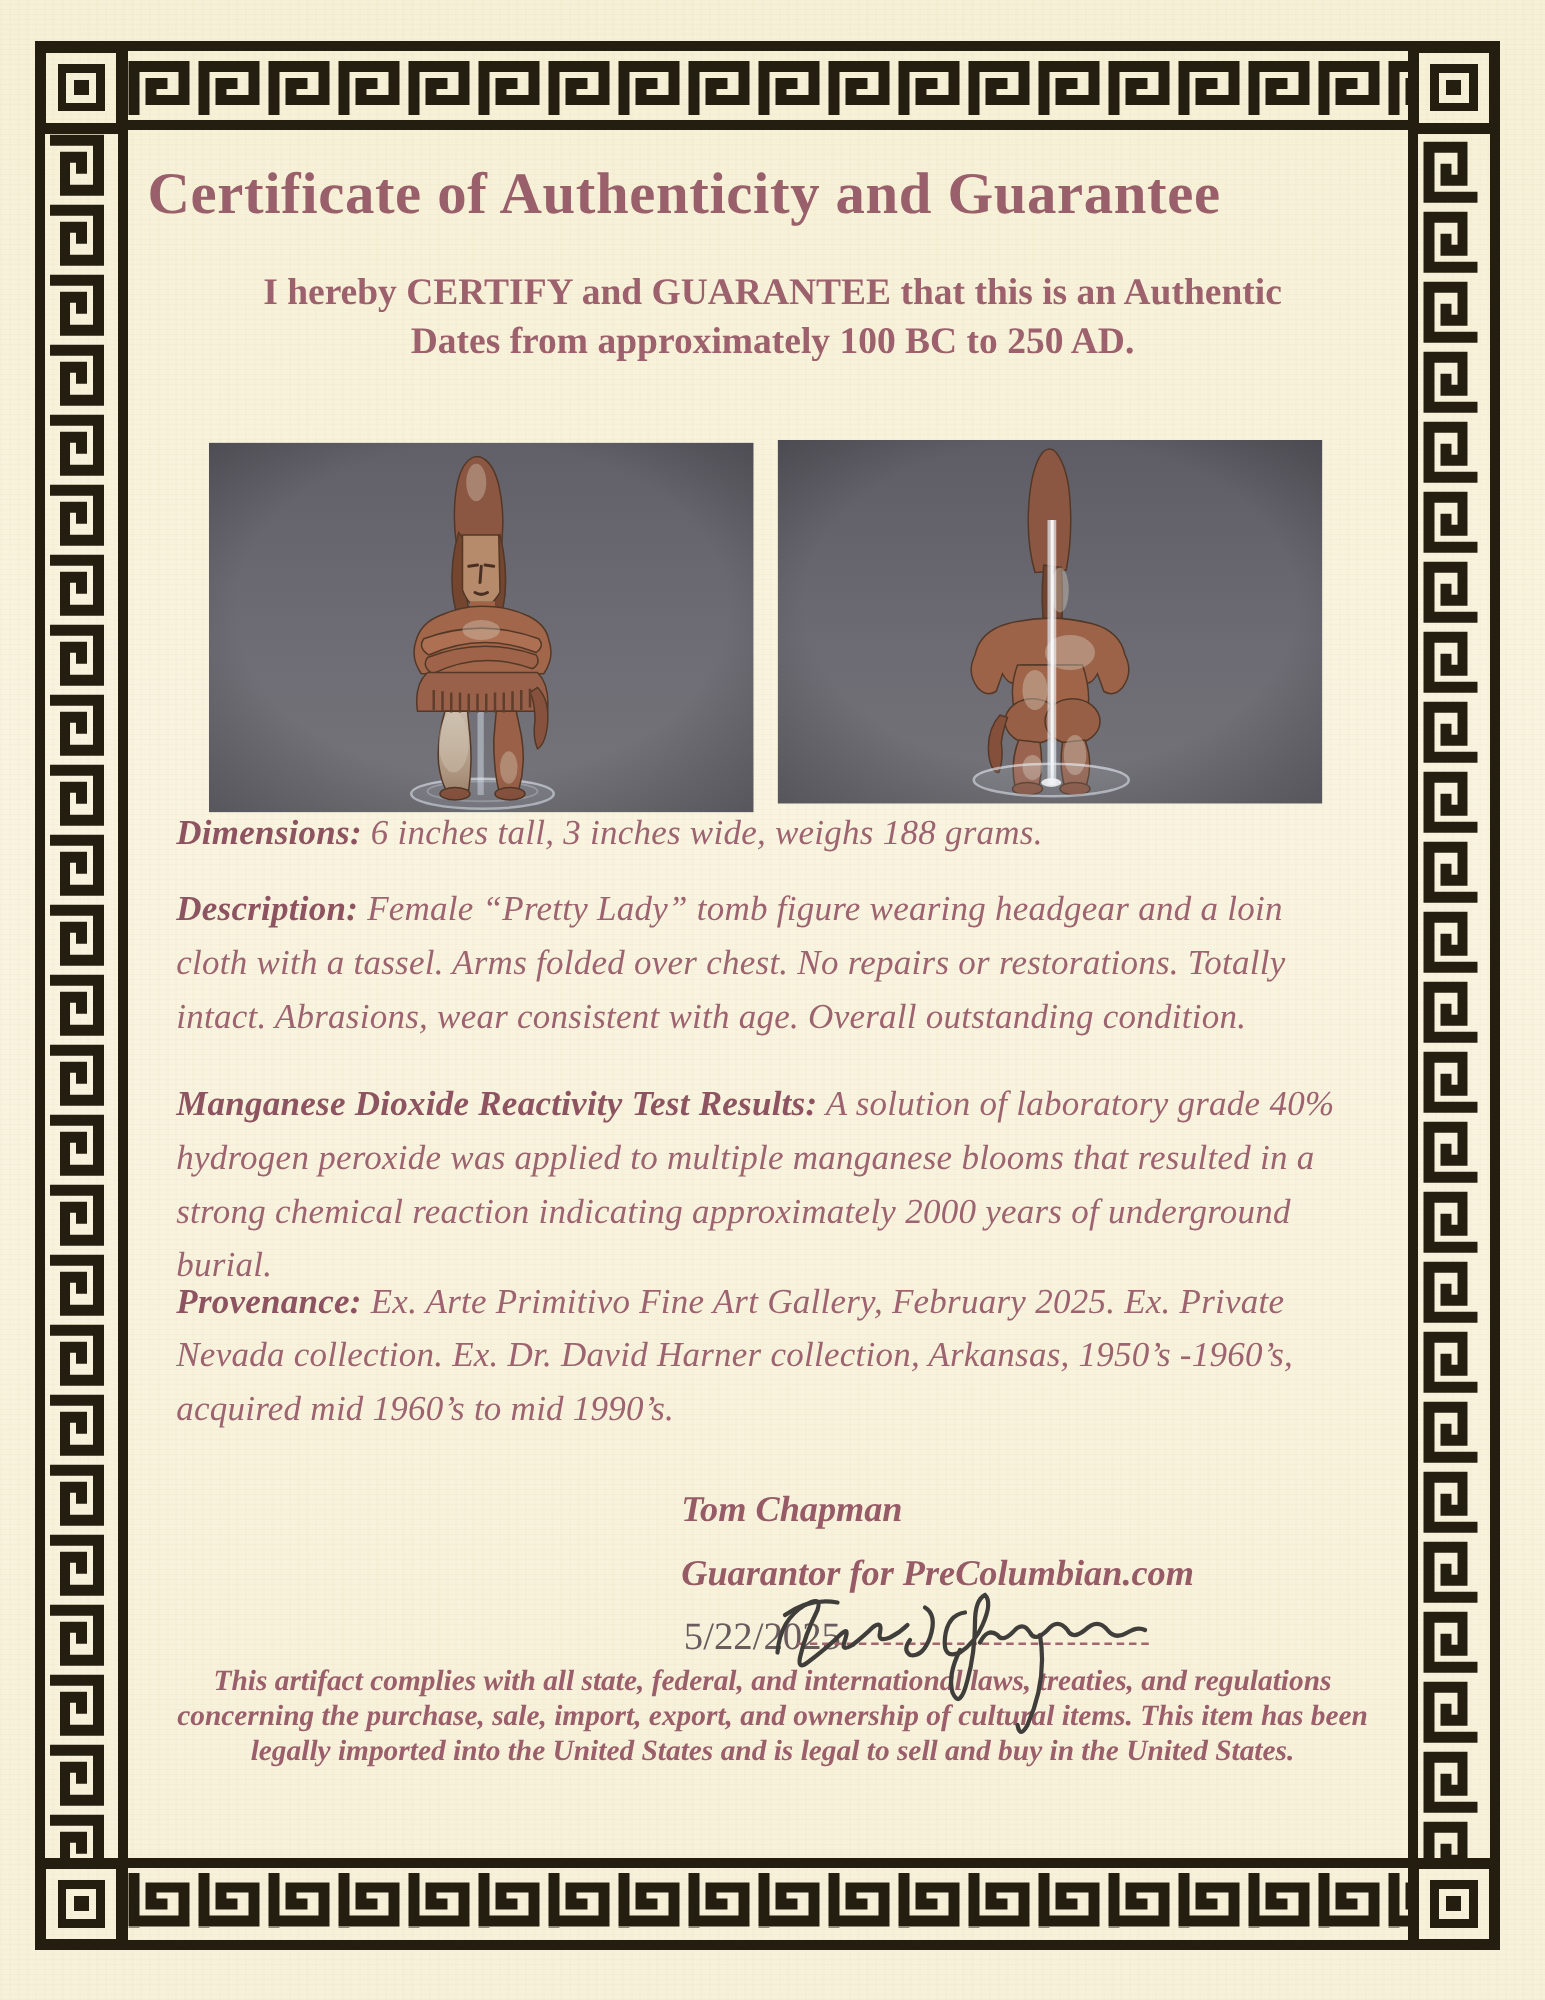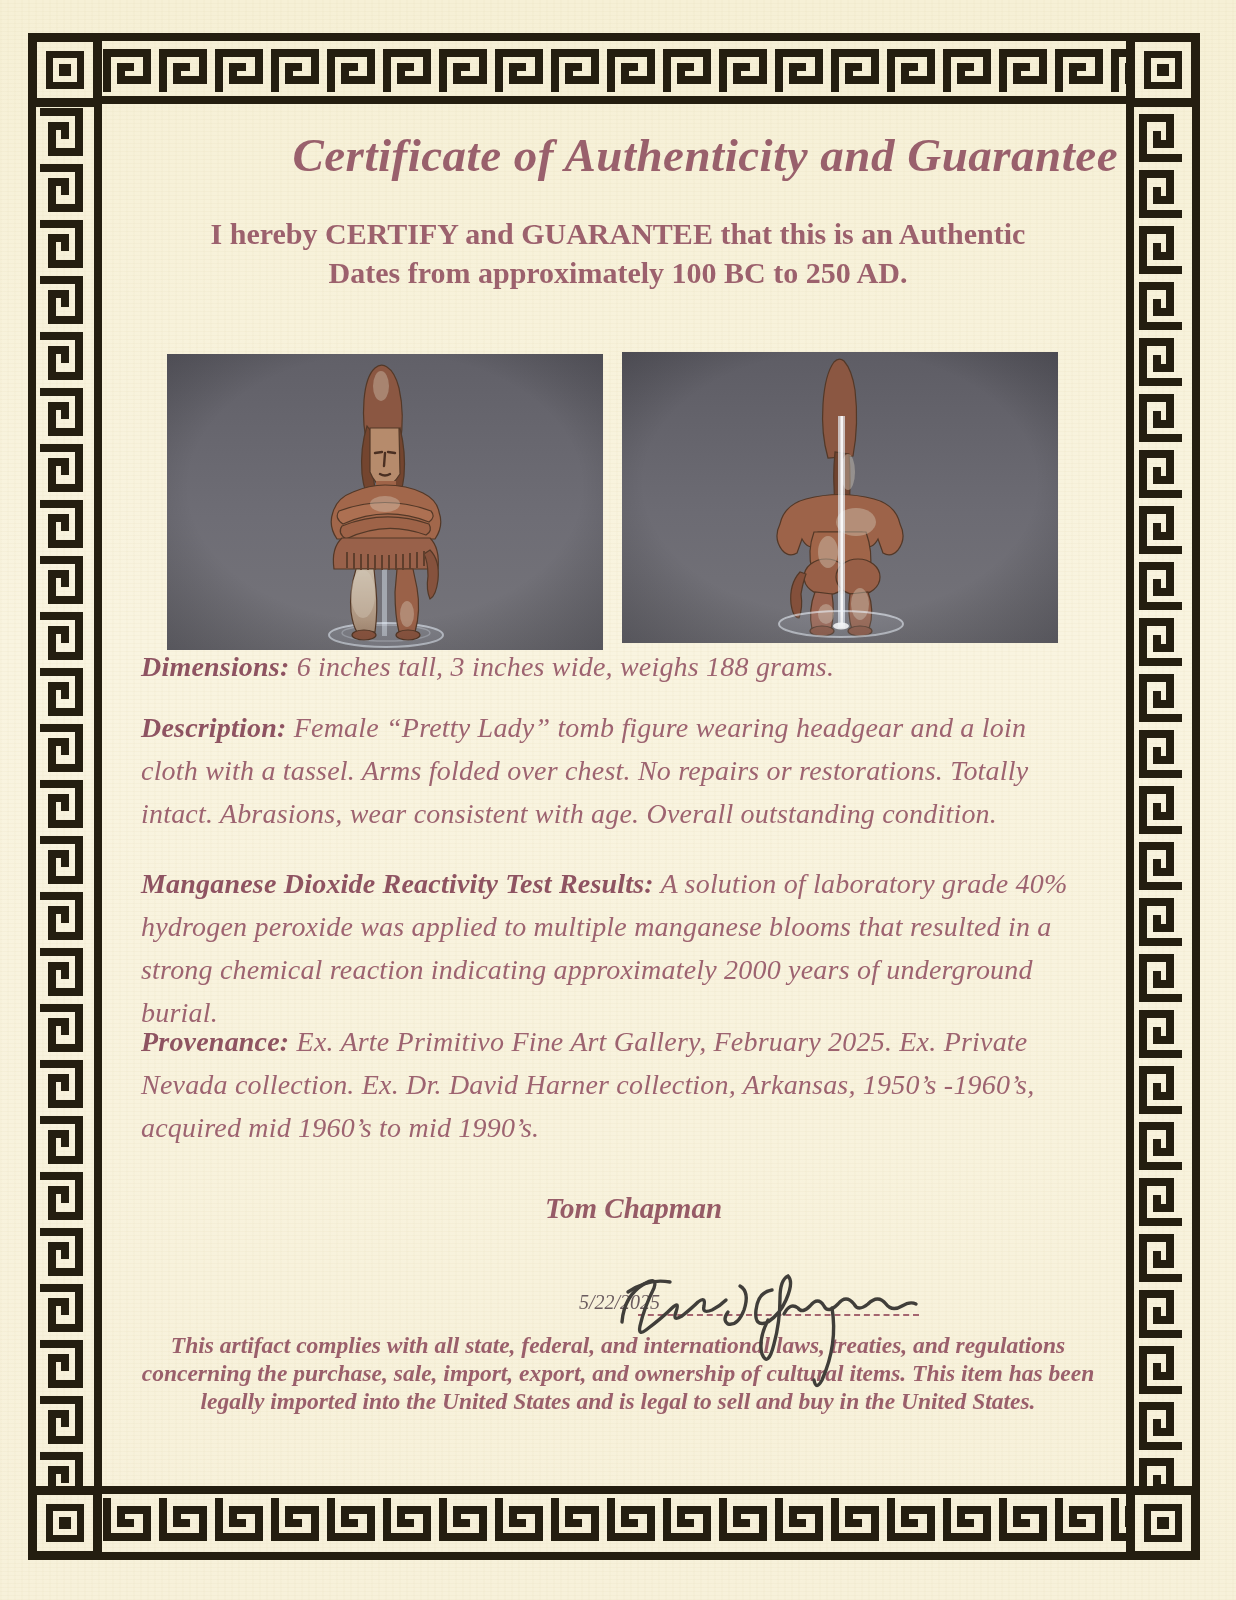--- a/index.html
+++ b/index.html
@@ -10,22 +10,22 @@
     background:
       repeating-linear-gradient(0deg, rgba(190,170,110,.05) 0 1px, rgba(0,0,0,0) 1px 4px),
       repeating-linear-gradient(90deg, rgba(200,185,130,.04) 0 2px, rgba(0,0,0,0) 2px 7px),
       linear-gradient(180deg,#f6f0d6 0%, #f9f4e0 40%, #f7f1da 100%);
     overflow:hidden;
     font-family:"Liberation Serif", serif;
   }
   .abs{position:absolute;}
   .title{
     left:118px;width:1000px;top:126px;
-    text-align:right;
-    font-style:italic;font-weight:700;
+    text-align:left;
+    font-weight:700;
     font-size:47px;line-height:1.25;
     color:#99606c;
     letter-spacing:.5px;
   }
   .intro{
     left:118px;width:1000px;top:214px;
     text-align:center;
     font-weight:700;
     font-size:30px;line-height:39px;
     color:#9c616d;
@@ -40,22 +40,22 @@
     letter-spacing:.2px;
   }
   .para b{font-weight:700;color:#8e5361;}
   .sig-name,.sig-role{
     left:545px;
     font-style:italic;font-weight:700;
     font-size:29px;color:#965b66;
   }
   .sig-date{
     left:547px;top:1291px;
-    font-style:italic;font-weight:400;
-    font-size:20px;color:#6a5b5e;margin-left:32px;
+    font-weight:400;
+    font-size:31px;color:#6a5b5e;
   }
   .sig-line{
     left:638px;top:1314px;width:281px;height:0;
     border-top:2px dashed #a4656f;
   }
   .sig-script{left:612px;top:1250px;width:316px;height:146px;z-index:3;}
   .footer{
     left:118px;width:1000px;top:1331px;
     text-align:center;
     font-style:italic;font-weight:700;
@@ -277,20 +277,21 @@
 
   <div class="abs para" style="top:862px;">
     <b>Manganese Dioxide Reactivity Test Results:</b><span> A solution of laboratory grade 40% hydrogen peroxide was applied to multiple manganese blooms that resulted in a strong chemical reaction indicating approximately 2000 years of underground burial.</span>
   </div>
 
   <div class="abs para" style="top:1020px;">
     <b>Provenance:</b><span> Ex. Arte Primitivo Fine Art Gallery, February 2025. Ex. Private Nevada collection. Ex. Dr. David Harner collection, Arkansas, 1950’s -1960’s, acquired mid 1960’s to mid 1990’s.</span>
   </div>
 
   <div class="abs sig-name" style="top:1192px;">Tom Chapman</div>
+  <div class="abs sig-role" style="top:1243px;">Guarantor for PreColumbian.com</div>
   <div class="abs sig-date">5/22/2025</div>
   <div class="abs sig-line"></div>
 
   <svg class="abs sig-script" viewBox="0 0 316 146" fill="none" stroke="#403e3a" stroke-width="3.4" stroke-linecap="round">
     <path d="M10,72 Q12,46 32,34 Q46,26 42,38 Q32,58 28,76 Q26,86 34,80 Q50,68 60,58 Q68,50 64,62 Q60,72 70,66 Q80,58 86,52 Q94,46 92,56 Q90,64 100,60 Q108,56 114,50"></path>
     <path d="M16,42 Q36,28 58,32"></path>
     <path d="M128,36 Q138,42 132,60 Q126,76 116,74 Q110,70 116,62"></path>
     <path d="M160,40 Q146,42 144,60 Q142,78 156,72 Q168,64 174,50 Q182,32 176,26 Q168,30 168,48 Q168,72 162,94 Q156,118 150,104 Q146,90 156,70"></path>
     <path d="M172,64 Q178,52 186,58 Q190,64 198,56 Q206,46 212,56 Q216,64 226,54 Q234,44 242,54 Q246,62 256,54 Q266,44 274,54 Q280,62 290,56 Q298,51 304,54"></path>
     <path d="M220,58 Q226,94 210,130 Q204,141 202,130"></path>

